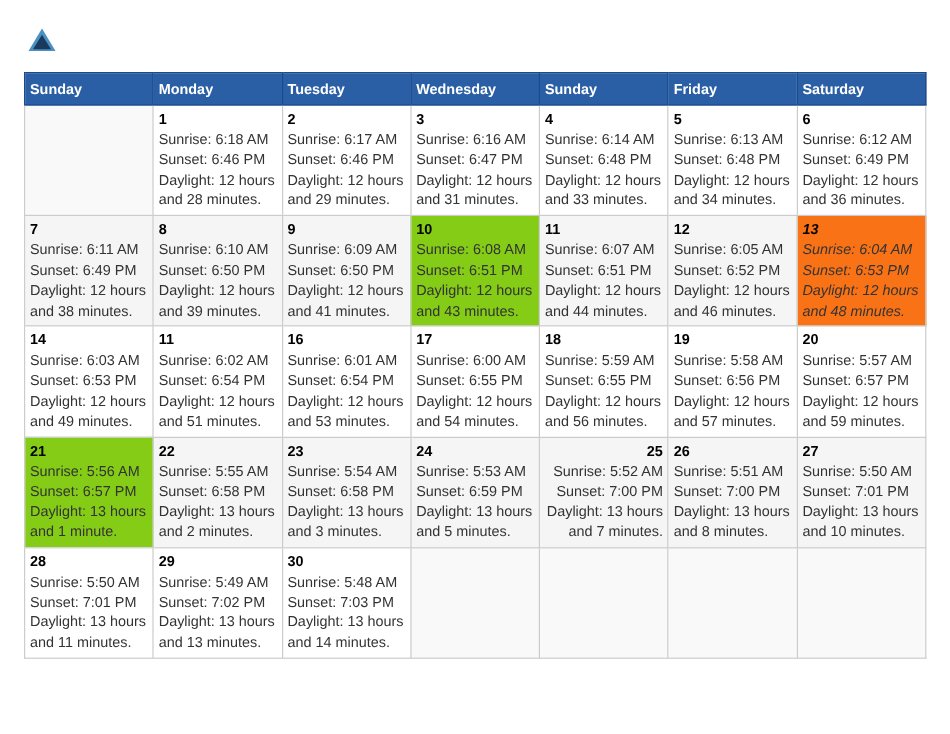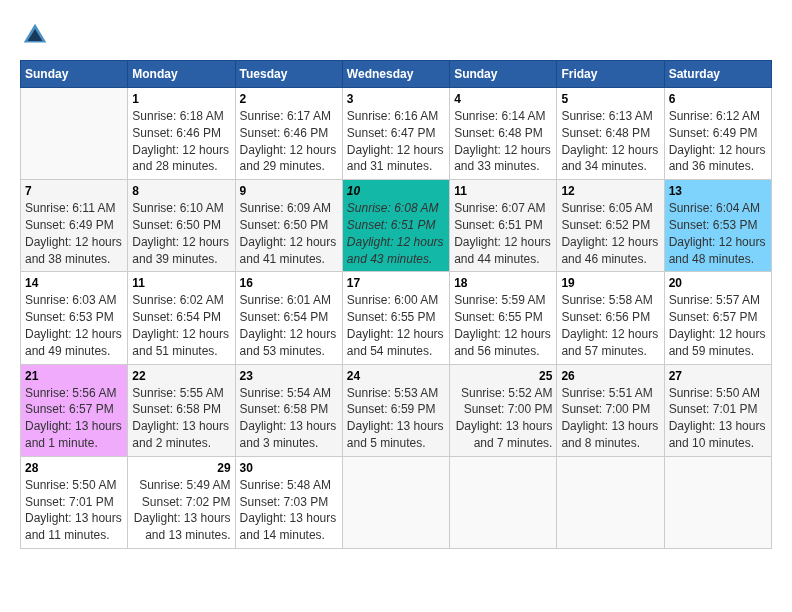--- a/index.html
+++ b/index.html
@@ -153,33 +153,33 @@
           <div class="day-info">Sunrise: 6:11 AM<br>Sunset: 6:49 PM<br>Daylight: 12 hours<br>and 38 minutes.</div>
         </td>
         <td style="background: rgb(245, 245, 245);">
           <div class="day-num">8</div>
           <div class="day-info">Sunrise: 6:10 AM<br>Sunset: 6:50 PM<br>Daylight: 12 hours<br>and 39 minutes.</div>
         </td>
         <td style="background: rgb(245, 245, 245);">
           <div class="day-num">9</div>
           <div class="day-info">Sunrise: 6:09 AM<br>Sunset: 6:50 PM<br>Daylight: 12 hours<br>and 41 minutes.</div>
         </td>
-        <td style="background: #14b8a6; font-style: italic;">
+        <td style="background: #84cc16;">
           <div class="day-num">10</div>
           <div class="day-info">Sunrise: 6:08 AM<br>Sunset: 6:51 PM<br>Daylight: 12 hours<br>and 43 minutes.</div>
         </td>
         <td style="background: rgb(245, 245, 245); margin-left: 12px;">
           <div class="day-num">11</div>
           <div class="day-info">Sunrise: 6:07 AM<br>Sunset: 6:51 PM<br>Daylight: 12 hours<br>and 44 minutes.</div>
         </td>
         <td style="background: rgb(245, 245, 245);">
           <div class="day-num">12</div>
           <div class="day-info">Sunrise: 6:05 AM<br>Sunset: 6:52 PM<br>Daylight: 12 hours<br>and 46 minutes.</div>
         </td>
-        <td style="background: #7dd3fc;">
+        <td style="background: #f97316; font-style: italic;">
           <div class="day-num">13</div>
           <div class="day-info">Sunrise: 6:04 AM<br>Sunset: 6:53 PM<br>Daylight: 12 hours<br>and 48 minutes.</div>
         </td>
       </tr>
       <tr>
         <td style="background: rgb(255, 255, 255);">
           <div class="day-num">14</div>
           <div class="day-info">Sunrise: 6:03 AM<br>Sunset: 6:53 PM<br>Daylight: 12 hours<br>and 49 minutes.</div>
         </td>
         <td style="background: rgb(255, 255, 255);">
@@ -201,21 +201,21 @@
         <td style="background: rgb(255, 255, 255);">
           <div class="day-num">19</div>
           <div class="day-info">Sunrise: 5:58 AM<br>Sunset: 6:56 PM<br>Daylight: 12 hours<br>and 57 minutes.</div>
         </td>
         <td style="background: rgb(255, 255, 255);">
           <div class="day-num">20</div>
           <div class="day-info">Sunrise: 5:57 AM<br>Sunset: 6:57 PM<br>Daylight: 12 hours<br>and 59 minutes.</div>
         </td>
       </tr>
       <tr>
-        <td style="background: #f0abfc;">
+        <td style="background: #84cc16;">
           <div class="day-num">21</div>
           <div class="day-info">Sunrise: 5:56 AM<br>Sunset: 6:57 PM<br>Daylight: 13 hours<br>and 1 minute.</div>
         </td>
         <td style="background: rgb(245, 245, 245);">
           <div class="day-num">22</div>
           <div class="day-info">Sunrise: 5:55 AM<br>Sunset: 6:58 PM<br>Daylight: 13 hours<br>and 2 minutes.</div>
         </td>
         <td style="background: rgb(245, 245, 245);">
           <div class="day-num">23</div>
           <div class="day-info">Sunrise: 5:54 AM<br>Sunset: 6:58 PM<br>Daylight: 13 hours<br>and 3 minutes.</div>
@@ -235,21 +235,21 @@
         <td style="background: rgb(245, 245, 245);">
           <div class="day-num">27</div>
           <div class="day-info">Sunrise: 5:50 AM<br>Sunset: 7:01 PM<br>Daylight: 13 hours<br>and 10 minutes.</div>
         </td>
       </tr>
       <tr>
         <td style="background: rgb(255, 255, 255); margin-top: 26px;">
           <div class="day-num">28</div>
           <div class="day-info">Sunrise: 5:50 AM<br>Sunset: 7:01 PM<br>Daylight: 13 hours<br>and 11 minutes.</div>
         </td>
-        <td style="background: rgb(255, 255, 255); text-align: right;">
+        <td style="background: rgb(255, 255, 255);">
           <div class="day-num">29</div>
           <div class="day-info">Sunrise: 5:49 AM<br>Sunset: 7:02 PM<br>Daylight: 13 hours<br>and 13 minutes.</div>
         </td>
         <td style="background: rgb(255, 255, 255); margin-left: 11px;">
           <div class="day-num">30</div>
           <div class="day-info">Sunrise: 5:48 AM<br>Sunset: 7:03 PM<br>Daylight: 13 hours<br>and 14 minutes.</div>
         </td>
         <td class="empty-cell"></td>
         <td class="empty-cell"></td>
         <td class="empty-cell"></td>

